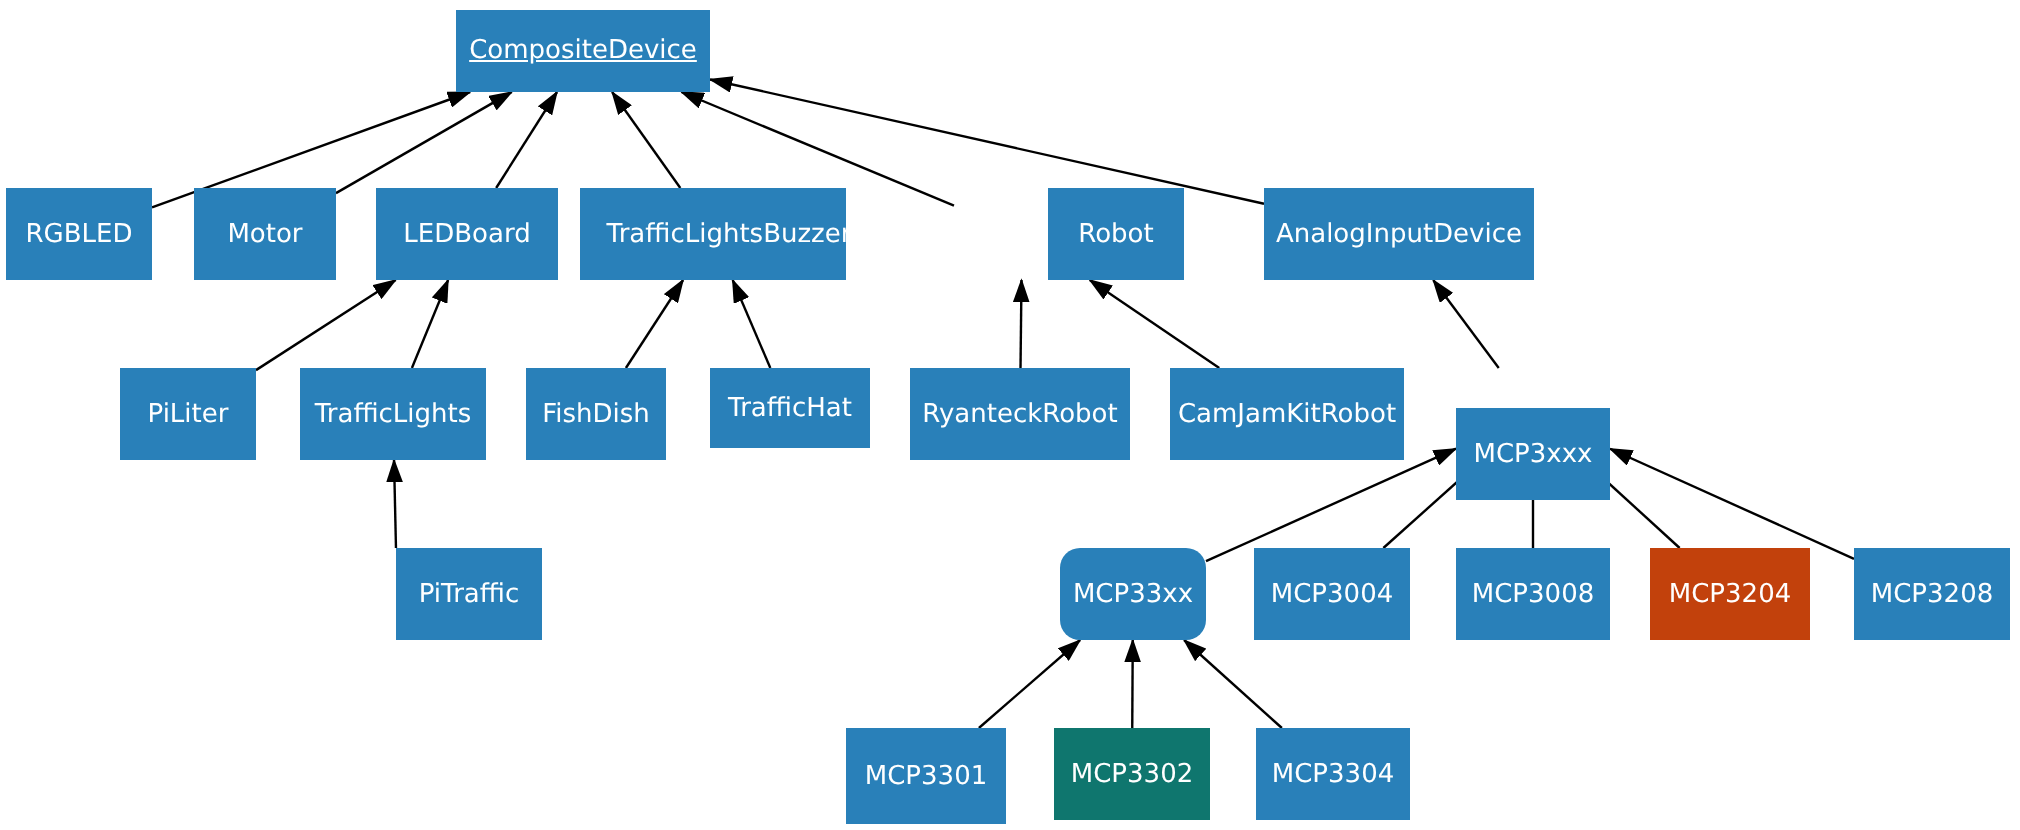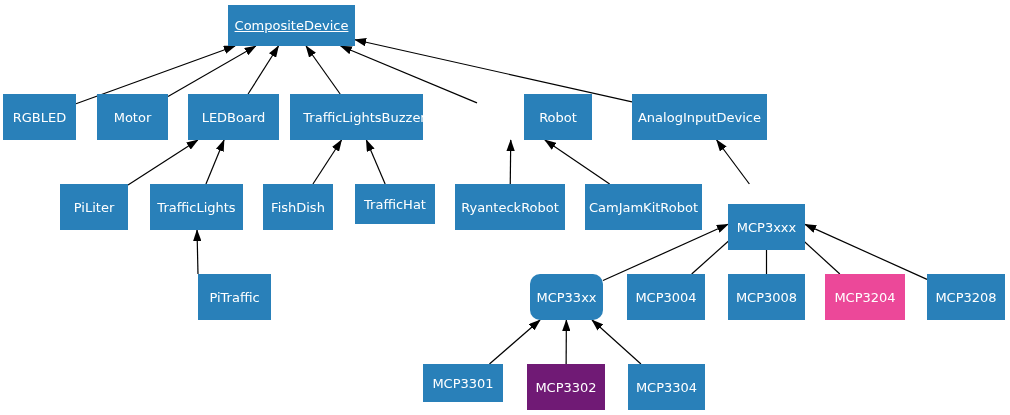--- a/index.html
+++ b/index.html
@@ -78,20 +78,20 @@
   <div class="node" style="left: 263px; top: 184px; width: 70px; height: 46px; background: rgb(41, 128, 185); color: rgb(255, 255, 255);">FishDish</div>
   <div class="node" style="left: 355px; top: 184px; width: 80px; height: 40px; background: rgb(41, 128, 185); color: rgb(255, 255, 255);">TrafficHat</div>
   <div class="node" style="left: 455px; top: 184px; width: 110px; height: 46px; background: rgb(41, 128, 185); color: rgb(255, 255, 255);">RyanteckRobot</div>
   <div class="node" style="left: 585px; top: 184px; width: 117px; height: 46px; background: rgb(41, 128, 185); color: rgb(255, 255, 255);">CamJamKitRobot</div>
   <div class="node" style="left: 728px; top: 184px; width: 77px; height: 46px; background: rgb(41, 128, 185); color: rgb(255, 255, 255); margin-top: 20px;">MCP3xxx</div>
 
   <div class="node" style="left: 162px; top: 274px; width: 73px; height: 46px; background: rgb(41, 128, 185); color: rgb(255, 255, 255); margin-left: 36px;">PiTraffic</div>
   <div class="node" style="left: 530px; top: 274px; width: 73px; height: 46px; background: rgb(41, 128, 185); color: rgb(255, 255, 255); border-radius: 10px;">MCP33xx</div>
   <div class="node" style="left: 627px; top: 274px; width: 78px; height: 46px; background: rgb(41, 128, 185); color: rgb(255, 255, 255);">MCP3004</div>
   <div class="node" style="left: 728px; top: 274px; width: 77px; height: 46px; background: rgb(41, 128, 185); color: rgb(255, 255, 255);">MCP3008</div>
-  <div class="node" style="left: 825px; top: 274px; width: 80px; height: 46px; background: #ec4899; color: rgb(255, 255, 255);">MCP3204</div>
+  <div class="node" style="left: 825px; top: 274px; width: 80px; height: 46px; background: #c2410c; color: rgb(255, 255, 255);">MCP3204</div>
   <div class="node" style="left: 927px; top: 274px; width: 78px; height: 46px; background: rgb(41, 128, 185); color: rgb(255, 255, 255);">MCP3208</div>
 
-  <div class="node" style="left: 423px; top: 364px; width: 80px; height: 38px; background: rgb(41, 128, 185); color: rgb(255, 255, 255);">MCP3301</div>
-  <div class="node" style="left: 527px; top: 364px; width: 78px; height: 46px; background: #701a75; color: rgb(255, 255, 255);">MCP3302</div>
+  <div class="node" style="left: 423px; top: 364px; width: 80px; height: 48px; background: rgb(41, 128, 185); color: rgb(255, 255, 255);">MCP3301</div>
+  <div class="node" style="left: 527px; top: 364px; width: 78px; height: 46px; background: #0f766e; color: rgb(255, 255, 255);">MCP3302</div>
   <div class="node" style="left: 628px; top: 364px; width: 77px; height: 46px; background: rgb(41, 128, 185); color: rgb(255, 255, 255);">MCP3304</div>
 
 </div>
 
 </body></html>

